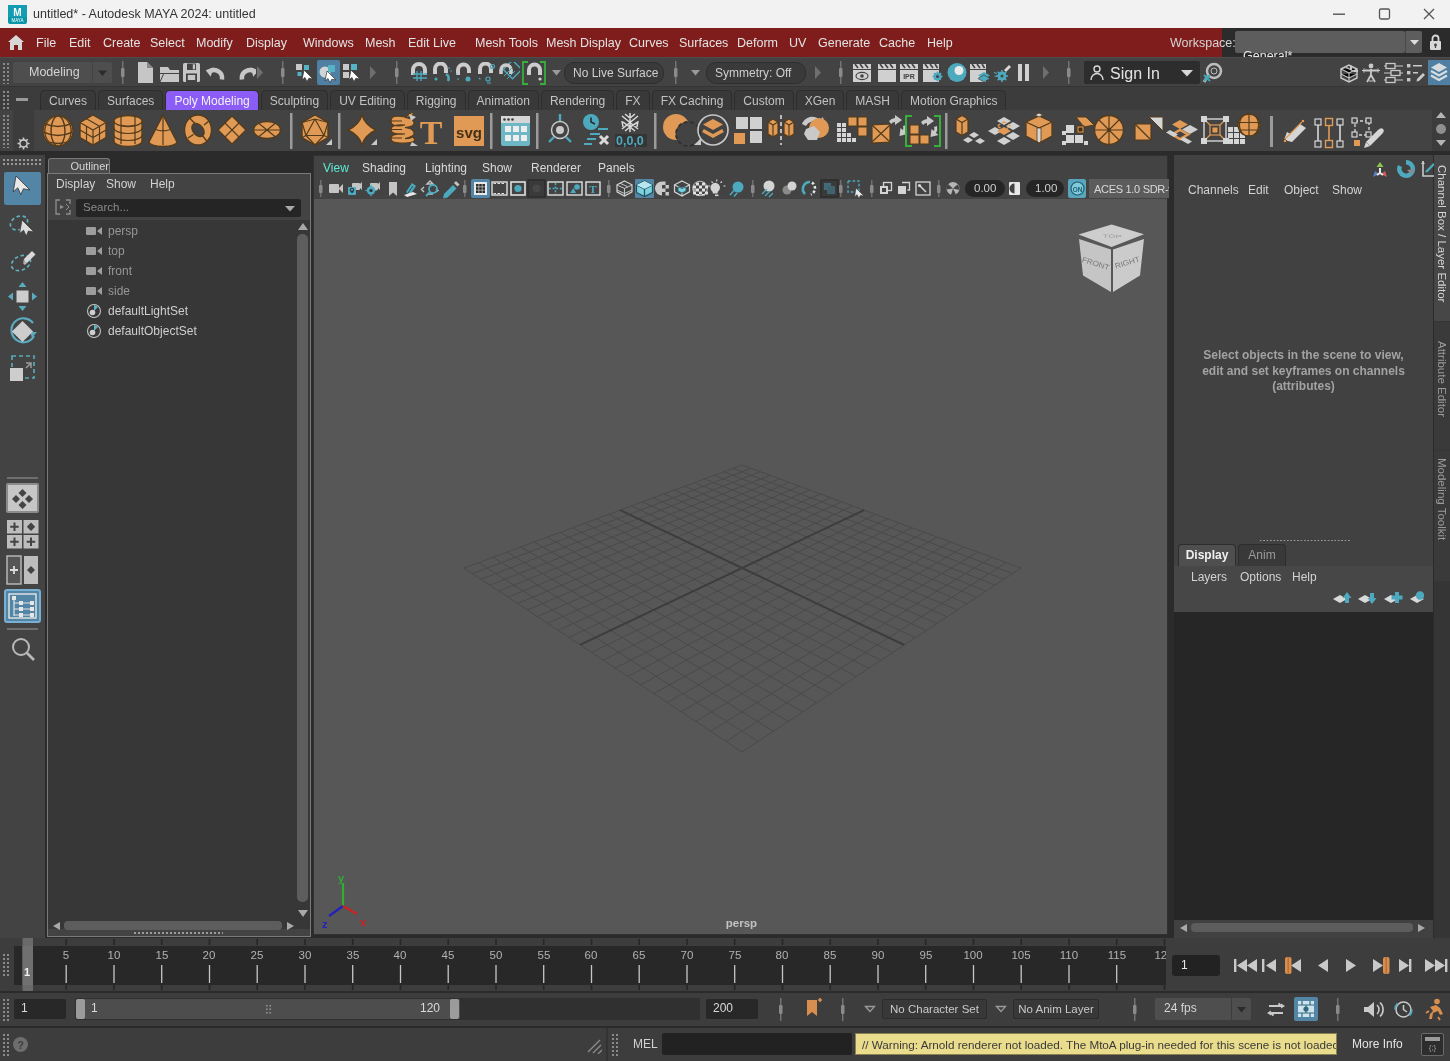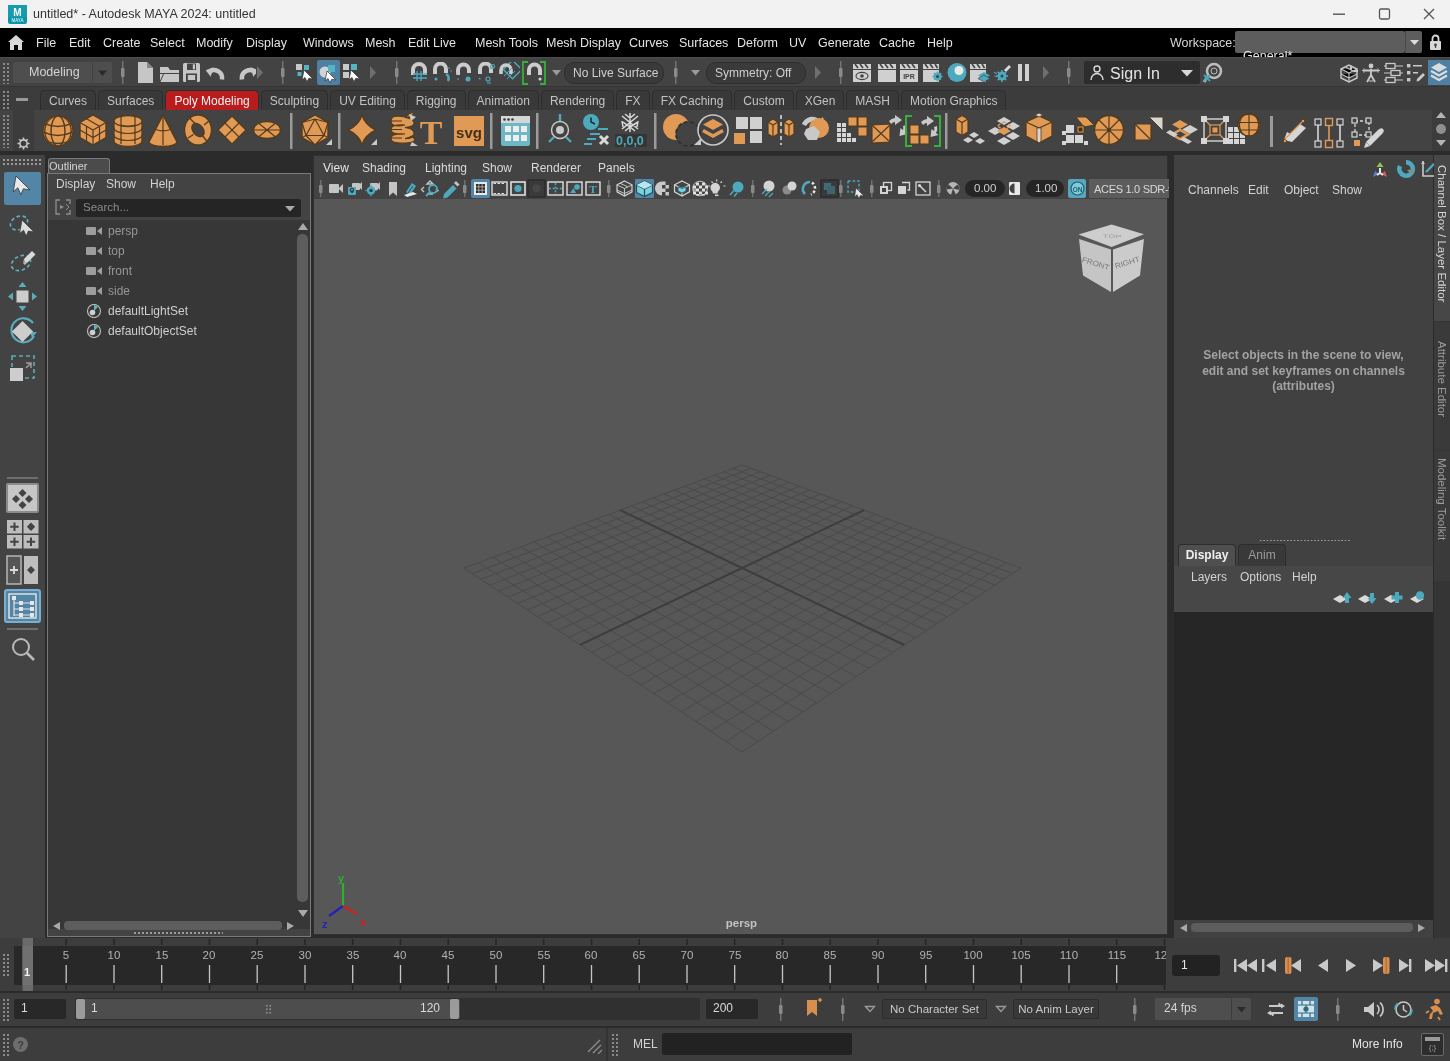--- a/index.html
+++ b/index.html
@@ -4,29 +4,29 @@
 *{margin:0;padding:0;box-sizing:border-box;}
 html,body{width:1450px;height:1061px;overflow:hidden;background:#2b2b2b;
   font-family:"Liberation Sans",sans-serif;-webkit-font-smoothing:antialiased;}
 .abs{position:absolute;}
 #page{position:relative;width:1450px;height:1061px;}
 
 #titlebar{left:0;top:0;width:1450px;height:28px;background:#f2f2f2;color:#1a1a1a;}
 #titlebar .ttext{position:absolute;left:33px;top:7px;font-size:12.5px;color:#333;}
 .winbtn{position:absolute;top:0;width:46px;height:28px;}
 
-#menubar{left:0;top:28px;width:1450px;height:29px;background:#000000;color:#e3e3e3;font-size:12.5px;}
+#menubar{left:0;top:28px;width:1222px;height:29px;background:#7f1d1d;color:#e3e3e3;font-size:12.5px;}
 #menubar .mi{position:absolute;top:8px;}
 
 #toolbar{left:0;top:57px;width:1450px;height:29px;background:#434343;border-top:1px solid #4d4d4d;}
 .darkfield{position:absolute;background:#2b2b2b;border-radius:10px;color:#cfcfcf;font-size:12px;}
 
 #shelftabs{left:0;top:86px;width:1450px;height:24px;background:#3c3c3c;border-top:1px solid #353535;}
 .stab{position:relative;height:21px;margin-right:2px;background:#393939;border:1px solid #2d2d2d;border-bottom:none;border-radius:5px 5px 0 0;color:#c2c2c2;font-size:12px;text-align:center;line-height:20px;padding:0 8px;}
-.stab.active{background:#b91c1c;color:#f2f2f2;}
+.stab.active{background:#8b5cf6;color:#f2f2f2;}
 
 #shelf{left:0;top:110px;width:1450px;height:41px;background:#434343;}
 
 #main{left:0;top:151px;width:1450px;height:787px;background:#2b2b2b;}
 #toolbox{position:absolute;left:0;top:4px;width:45px;height:783px;background:#434343;}
 .tbtn{position:absolute;left:4px;width:37px;height:33px;}
 #outliner{position:absolute;left:47px;top:7px;width:264px;height:779px;}
 #outlinerbody{position:absolute;left:0;top:15px;width:264px;height:764px;background:#434343;border:1px solid #7a7a7a;}
 .olrow{position:absolute;left:0;width:248px;height:20px;}
 .oli{position:absolute;left:37px;top:3px;width:18px;height:14px;}
@@ -763,21 +763,21 @@
             <rect x="24" y="22" width="4" height="4" fill="#e6e6e6"></rect>
           </svg>
         </div>
     <div class="abs" style="left:7px;top:473px;width:31px;height:2px;background:#6e6e6e;"></div>
     <svg class="abs" style="left:9px;top:481px" width="28" height="28" viewBox="0 0 28 28">
           <circle cx="12" cy="11" r="8" fill="none" stroke="#b9b9b9" stroke-width="2"></circle>
           <path d="M18 17l7 7" stroke="#b9b9b9" stroke-width="2.6"></path>
         </svg>
   </div>
   <div id="outliner">
-    <div class="abs" style="left:1px;top:0;width:62px;height:16px;background:#4b4b4b;border:1px solid #7a7a7a;border-bottom:none;border-radius:3px 3px 0 0;color:#d5d5d5;font-size:11px;text-align:left;line-height:15px;">Outliner</div>
+    <div class="abs" style="left:1px;top:0;width:62px;height:16px;background:#4b4b4b;border:1px solid #7a7a7a;border-bottom:none;border-radius:3px 3px 0 0;color:#d5d5d5;font-size:11px;text-align:right;line-height:15px;">Outliner</div>
     <div id="outlinerbody">
       <div class="abs" style="left:8px;top:3px;font-size:12px;color:#d2d2d2;">Display</div>
       <div class="abs" style="left:58px;top:3px;font-size:12px;color:#d2d2d2;">Show</div>
       <div class="abs" style="left:102px;top:3px;font-size:12px;color:#d2d2d2;">Help</div>
       <svg class="abs" style="left:6px;top:24px" width="18" height="18" viewBox="0 0 18 18">
             <g stroke="#8f8f8f" stroke-width="1.3" fill="none">
               <path d="M2 6V2h4M12 2h4v4M16 12v4h-4M6 16H2v-12"></path>
             </g>
             <path d="M6 7l4 2-4 2z" fill="#8f8f8f"></path>
             <path d="M12 6l3 3-3 3" stroke="#8f8f8f" fill="none"></path>
@@ -852,21 +852,21 @@
             </svg>
         <div class="abs" style="left:16px;top:0px;width:218px;height:9px;background:#5d5d5d;border-radius:4px;"></div>
         <svg class="abs" style="left:238px;top:0px" width="10" height="10">
               <path d="M1 1v8l7-4z" fill="#a9a9a9"></path>
             </svg>
       </div>
       <div class="abs" style="left:85px;top:757px;width:90px;height:4px;background-image:radial-gradient(circle,#9a9a9a 0.9px,transparent 1.1px);background-size:4px 4px;"></div>
     </div>
   </div>
   <div id="viewport">
-    <div class="abs" style="left:9px;top:5px;font-size:12px;color:#e5e5e5;">View</div>
+    <div class="abs" style="left:9px;top:5px;font-size:12px;color:#5eead4;">View</div>
     <div class="abs" style="left:48px;top:5px;font-size:12px;color:#dadada;">Shading</div>
     <div class="abs" style="left:111px;top:5px;font-size:12px;color:#dadada;">Lighting</div>
     <div class="abs" style="left:168px;top:5px;font-size:12px;color:#dadada;">Show</div>
     <div class="abs" style="left:217px;top:5px;font-size:12px;color:#dadada;">Renderer</div>
     <div class="abs" style="left:284px;top:5px;font-size:12px;color:#dadada;">Panels</div>
     <svg class="abs" style="left:0;top:22px" width="855" height="21" viewBox="0 0 855 21">
       <defs>
             <g id="vsep">
               <rect x="0" y="2" width="1.5" height="17" fill="#6f6f6f"></rect>
               <rect x="-1" y="7" width="3.5" height="8" rx="1" fill="#8a8a8a"></rect>
@@ -1295,20 +1295,21 @@
         <circle cx="8.5" cy="8.5" r="7.5" fill="#6e6e6e"></circle>
         <text x="8.5" y="12.5" font-size="11" font-weight="bold" fill="#3d3d3d" text-anchor="middle">?</text>
       </svg>
   <svg class="abs" style="left:586px;top:10px" width="16" height="16">
         <path d="M2 14L14 2M7 15l8-8M12 16l4-4" stroke="#8a8a8a" stroke-width="1.4"></path>
       </svg>
   <div class="abs" style="left:606px;top:0;width:2px;height:33px;background:#333;"></div>
   <div class="gripv" style="left:611px;top:5px;height:24px"></div>
   <div class="abs" style="left:633px;top:9px;font-size:12px;color:#d2d2d2;">MEL</div>
   <div class="abs" style="left:662px;top:5px;width:190px;height:22px;background:#222;border-radius:2px;"></div>
+  <div class="abs" style="left:855px;top:5px;width:482px;height:22px;background:#eadc8d;border:1px solid #8a8153;color:#3a3a3a;font-size:11.7px;padding:4px 0 0 6px;white-space:nowrap;overflow:hidden;">// Warning: Arnold renderer not loaded. The MtoA plug-in needed for this scene is not loaded</div>
   <div class="abs" style="left:1352px;top:9px;font-size:12px;color:#e4e4e4;">More Info</div>
   <div class="abs" style="left:1421px;top:5px;width:23px;height:23px;background:#2d2d2d;border:1px solid #6a6a6a;border-radius:2px;">
         <svg width="21" height="21" viewBox="0 0 21 21">
           <rect x="3" y="3" width="15" height="4" fill="#9a9a9a"></rect>
           <text x="10.5" y="16" font-size="8" fill="#9a9a9a" text-anchor="middle">{;}</text>
         </svg>
       </div>
 </div>
 
 </div>

